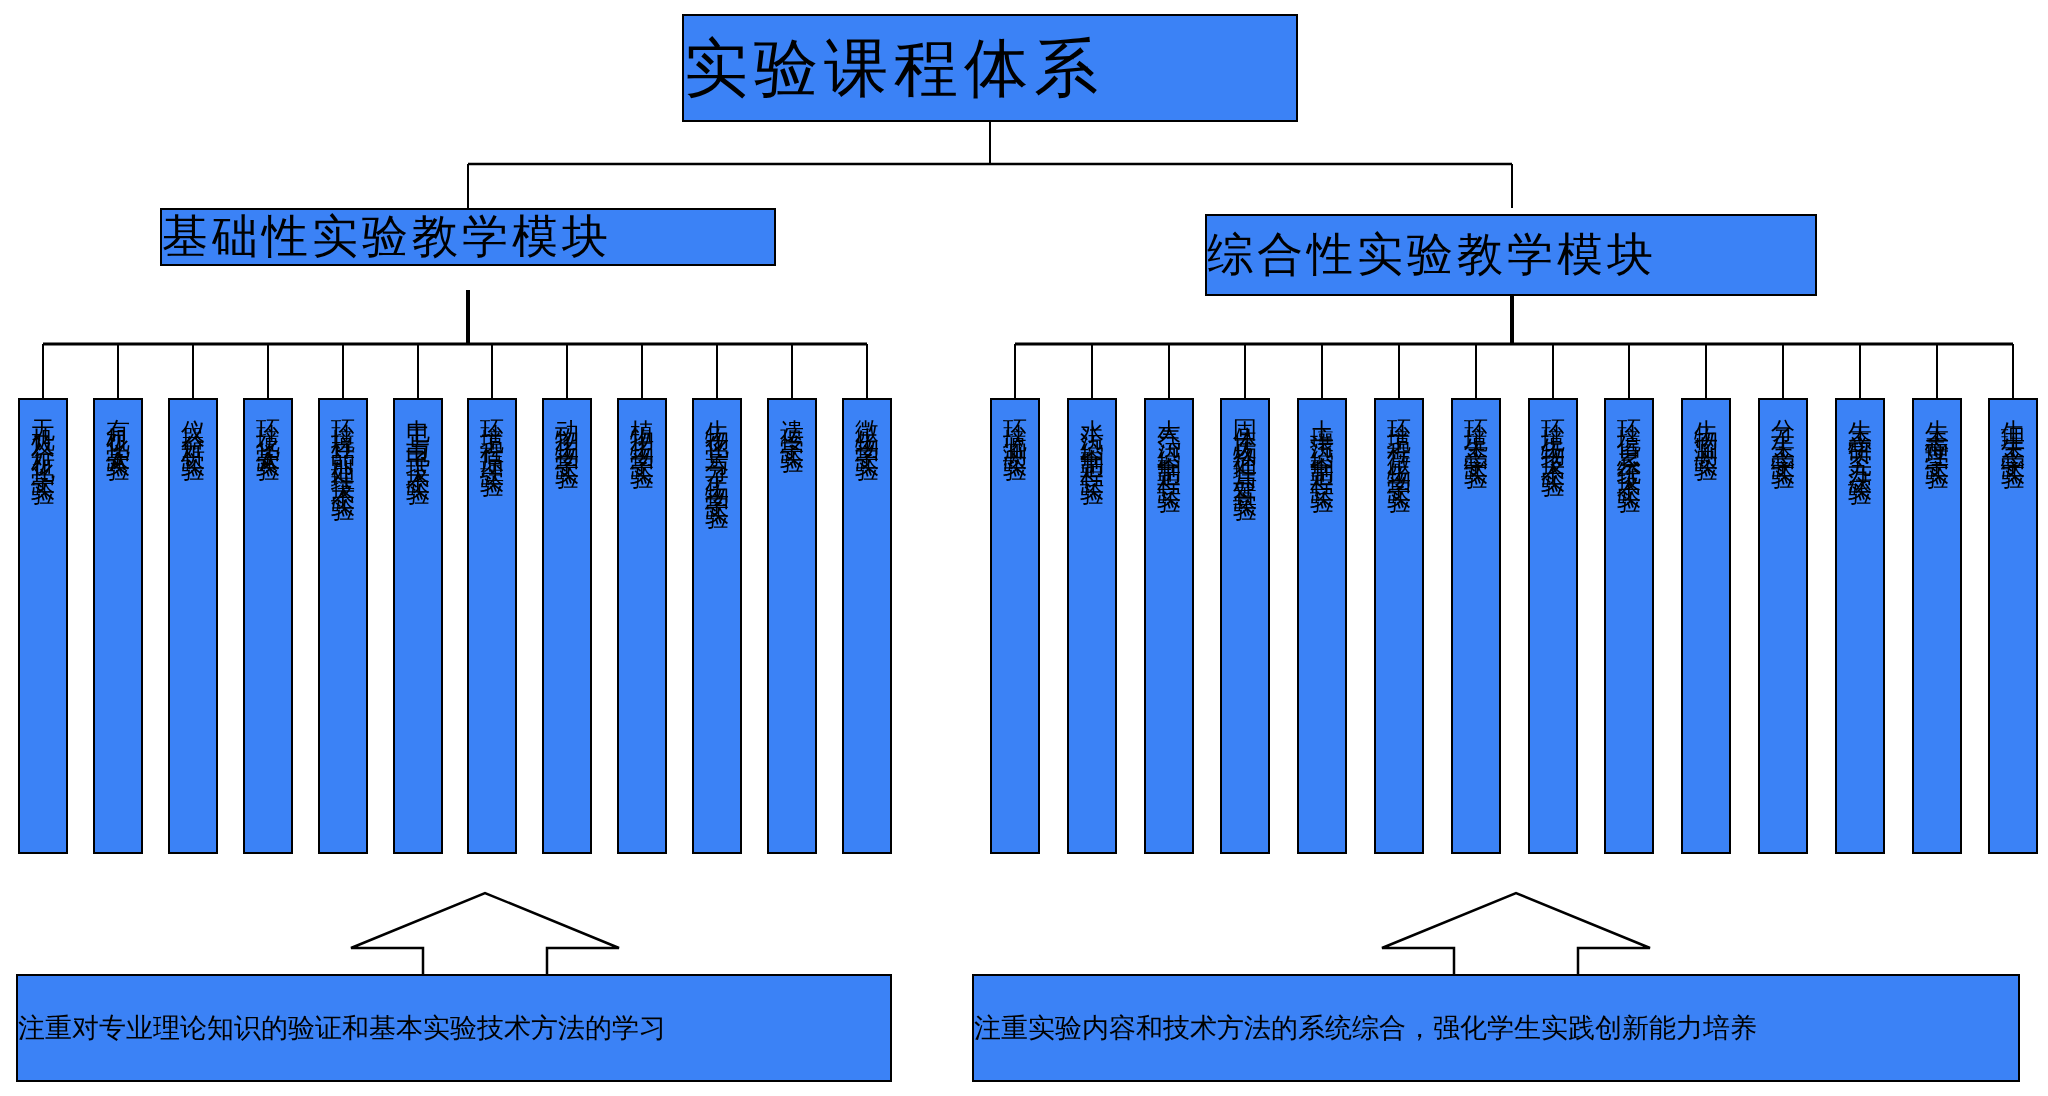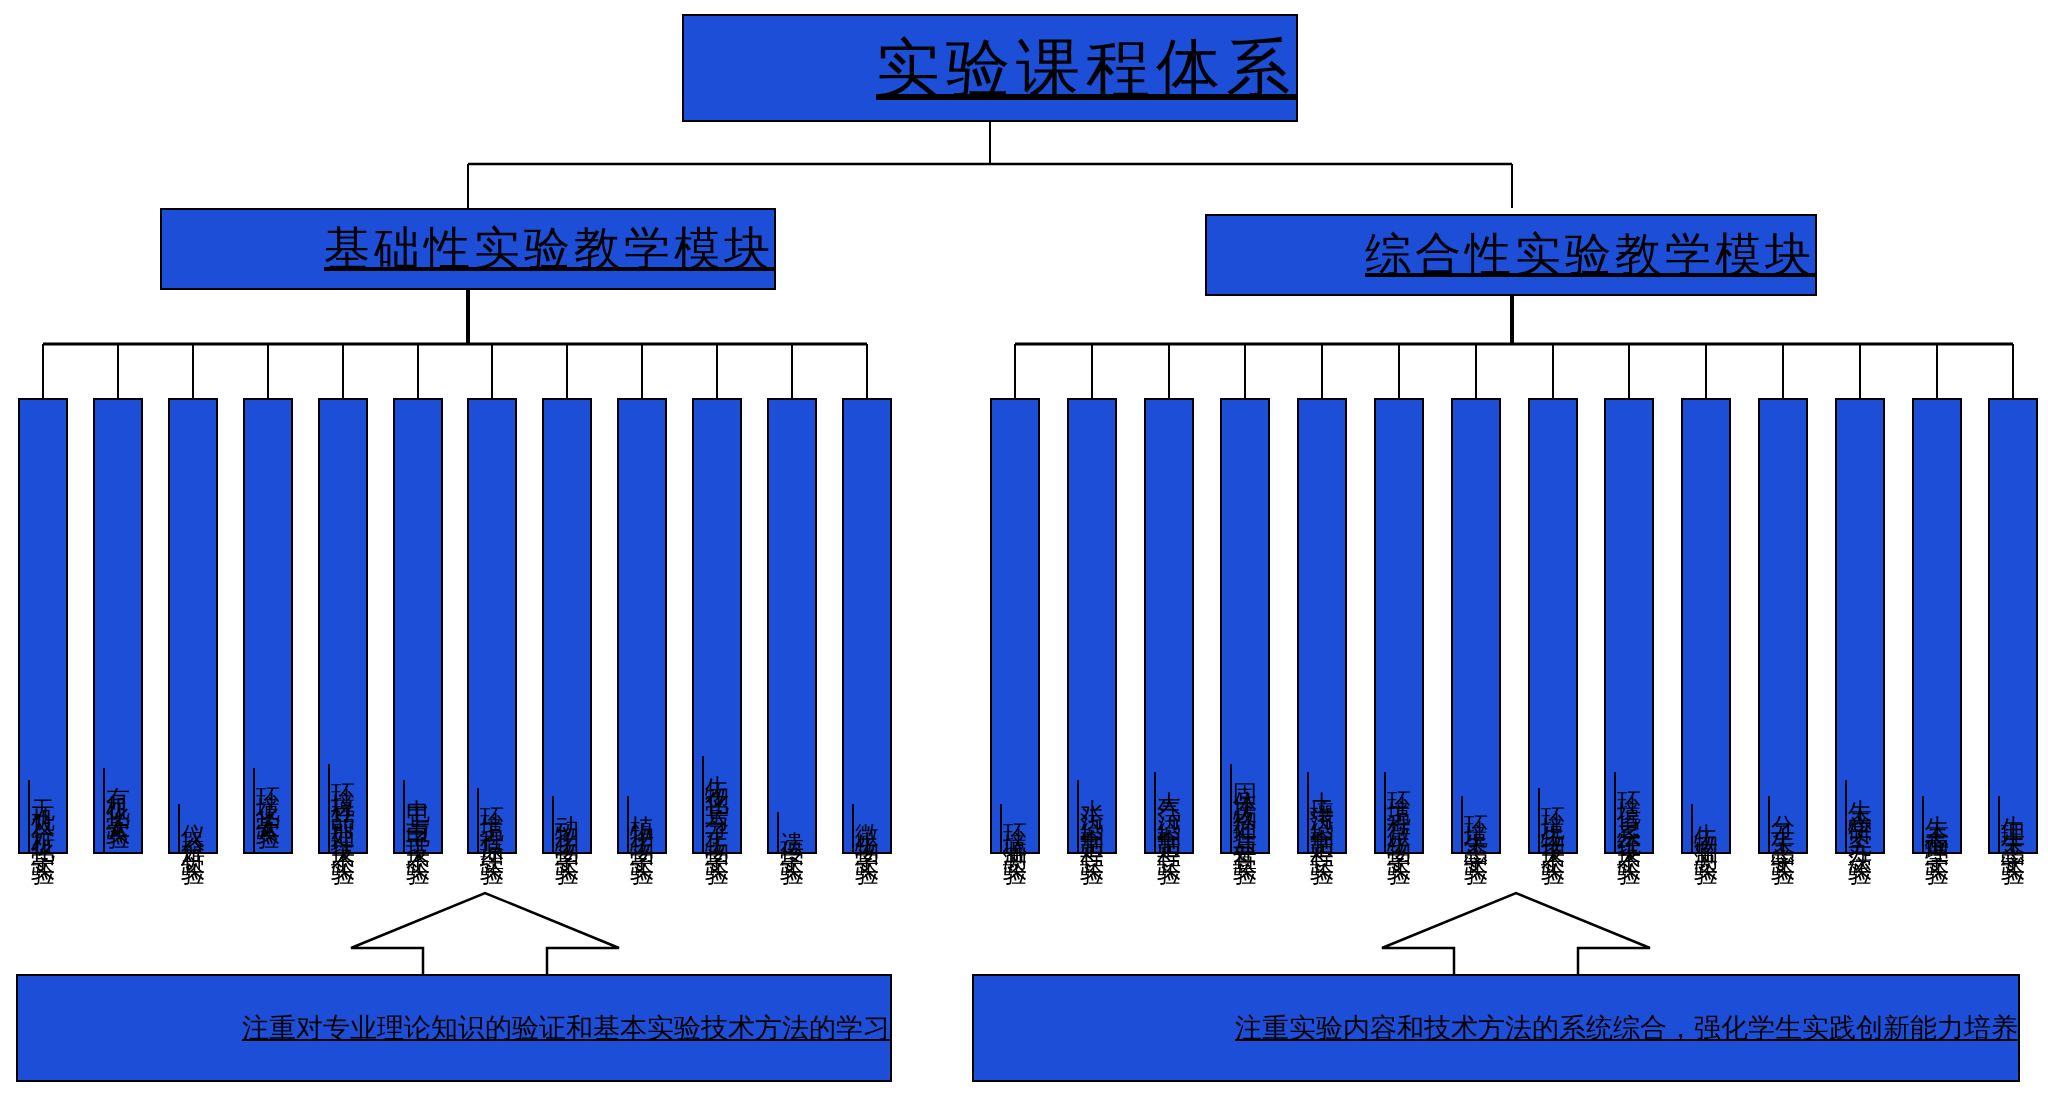--- a/index.html
+++ b/index.html
@@ -1,20 +1,20 @@
 <!DOCTYPE html>
 <html><head>
 <meta charset="utf-8">
 <style>
   html, body { margin: 0; padding: 0; background: #ffffff; }
   body { width: 2048px; height: 1096px; position: relative; overflow: hidden;
          font-family: "DejaVu Sans", "Liberation Sans", sans-serif; color: #000; }
   #diagram { position: absolute; left: 0; top: 0; width: 2048px; height: 1096px; }
-  .box { position: absolute; border: 2.5px solid #000; background: #1d4ed8; box-sizing: border-box;
-         display: flex; align-items: center; justify-content: flex-end; text-decoration: underline; }
+  .box { position: absolute; border: 2.5px solid #000; background: #3b82f6; box-sizing: border-box;
+         display: flex; align-items: center; justify-content: flex-start; }
   .root { font-family: "DejaVu Serif", "Liberation Serif", serif; font-size: 64px; letter-spacing: 6px; }
   .module { font-family: "DejaVu Serif", "Liberation Serif", serif; font-size: 46px; letter-spacing: 4px; }
   .course { writing-mode: vertical-rl; text-orientation: upright; font-size: 24px; line-height: 1;
             letter-spacing: 8px; padding: 0; }
   .note { font-size: 27px; white-space: nowrap; }
   svg.lines { position: absolute; left: 0; top: 0; }
 </style>
 </head>
 <body>
 
@@ -59,21 +59,21 @@
     <g id="arrows" stroke="#000" stroke-width="2.5" fill="#fff">
         <path d="M 423 976 L 423 948 L 351 948 L 485 893 L 619 948 L 547 948 L 547 976"></path>
         <path d="M 1454 976 L 1454 948 L 1382 948 L 1516 893 L 1650 948 L 1578 948 L 1578 976"></path>
       </g>
   </svg>
 
   <div class="box root" id="root-box" style="left: 682px; top: 14px; width: 616px; height: 108px;">
     <span>实验课程体系</span>
   </div>
 
-  <div class="box module" id="module-0" style="left: 160px; top: 208px; width: 616px; height: 82px;">
+  <div class="box module" id="module-0" style="left: 160px; top: 208px; width: 616px; height: 58px;">
     <span>基础性实验教学模块</span>
   </div>
   <div class="box module" id="module-1" style="left: 1205px; top: 214px; width: 612px; height: 82px;">
     <span>综合性实验教学模块</span>
   </div>
 
   <div id="courses-0">
       <div class="box course" style="left: 18px; top: 398px; width: 50px; height: 456px;">
         <span>无机及分析化学实验</span>
       </div>

